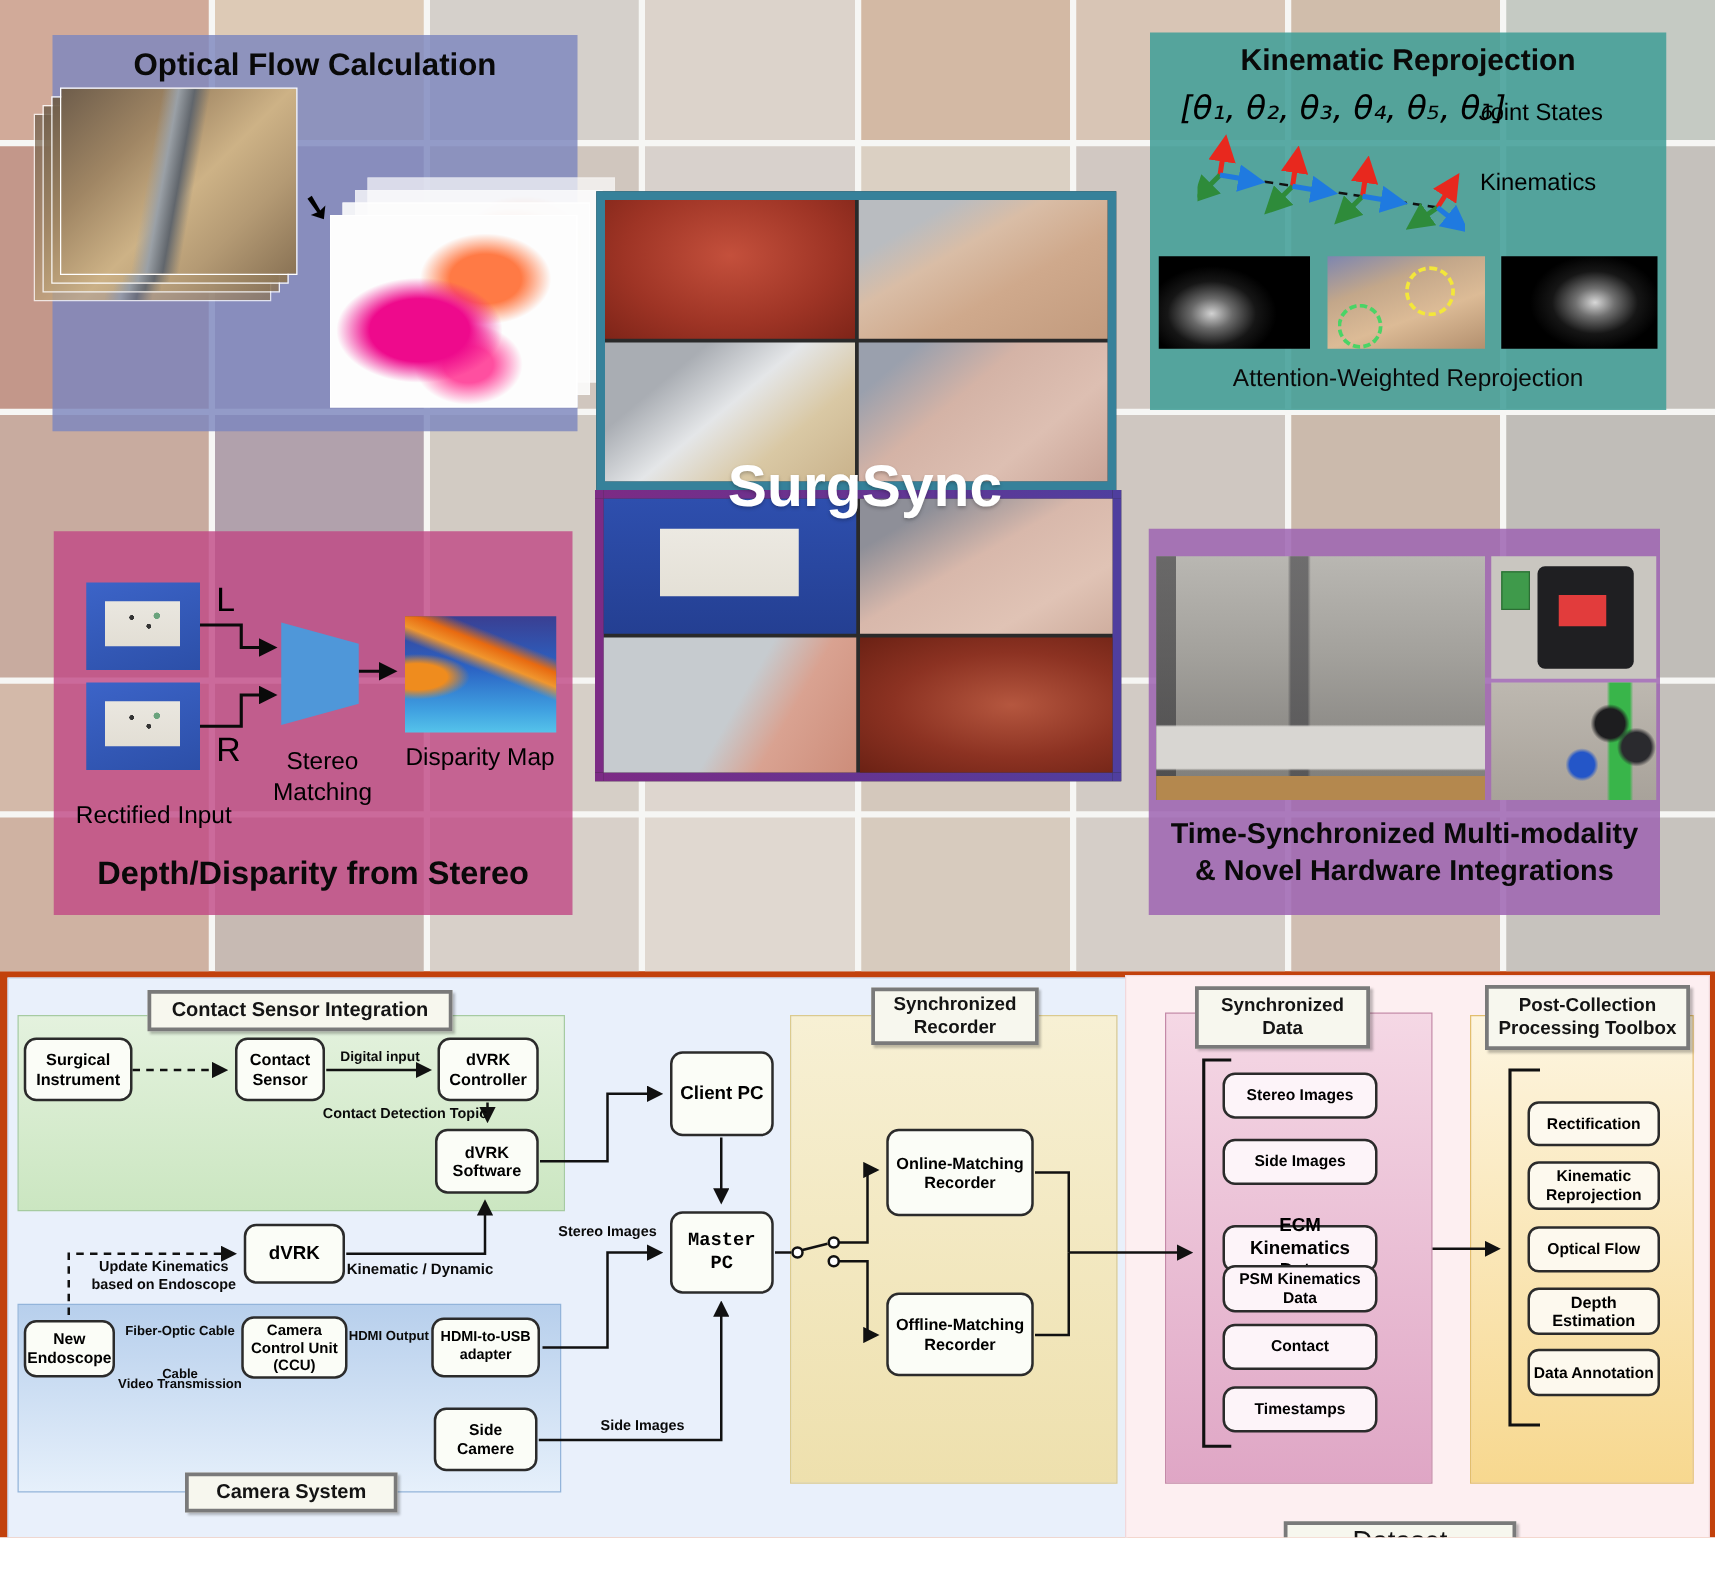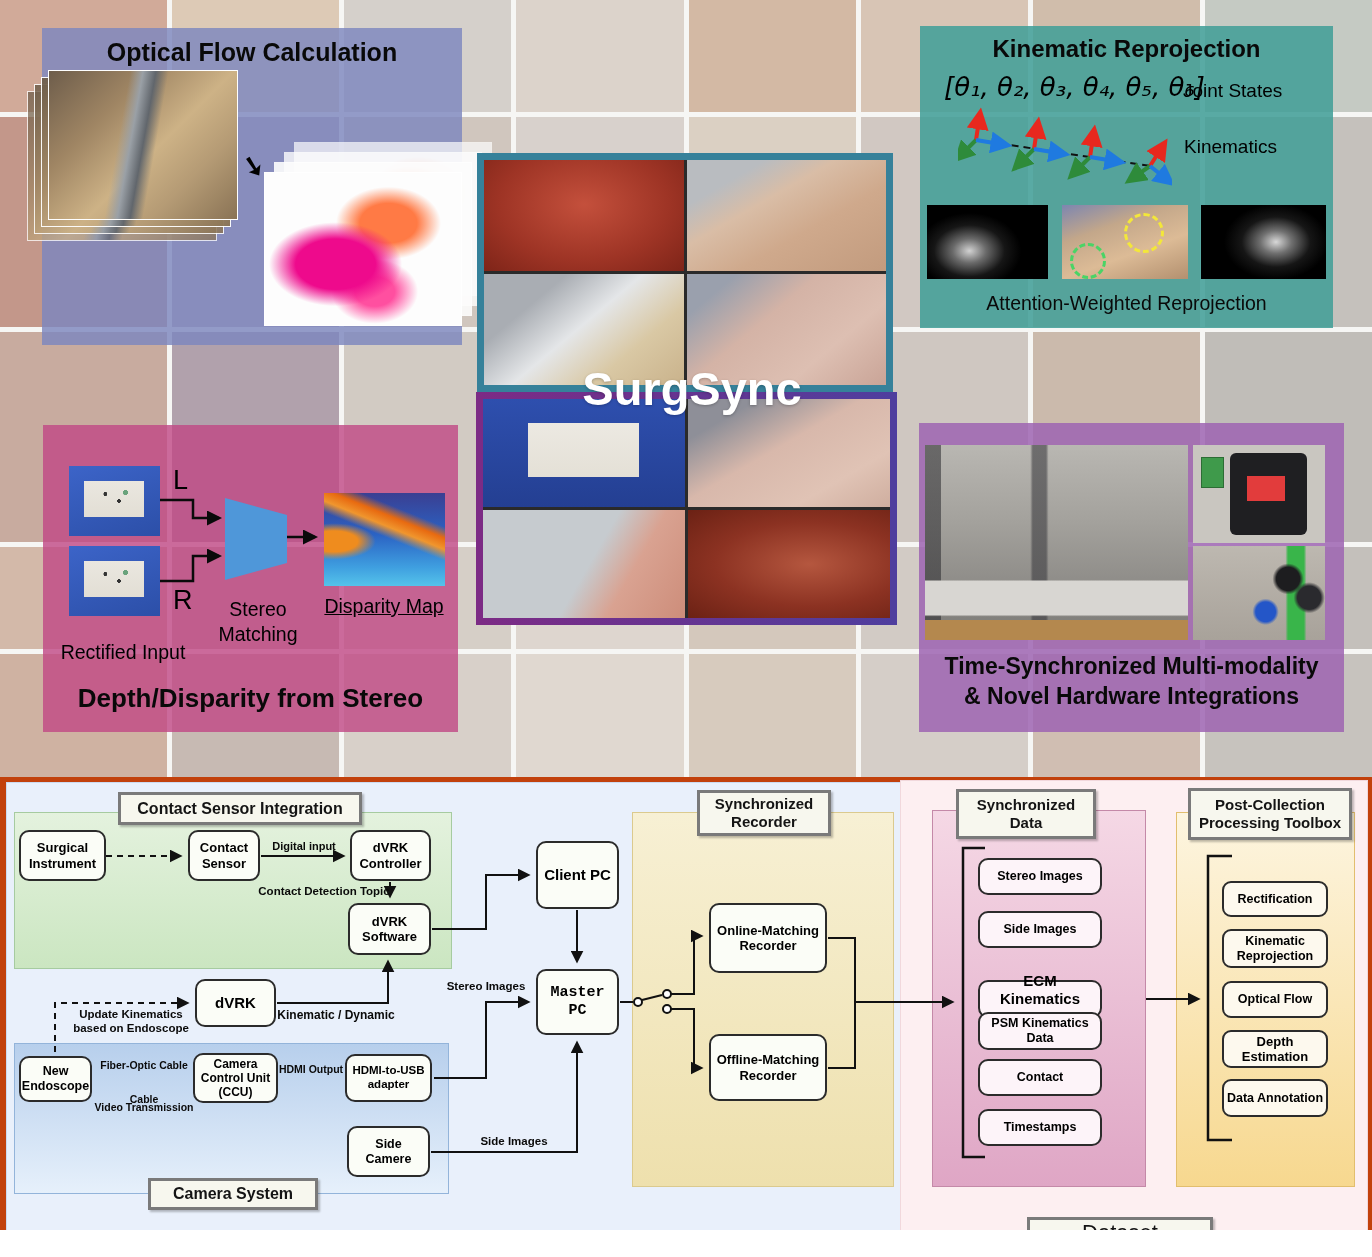--- a/index.html
+++ b/index.html
@@ -12,21 +12,21 @@
            gap:5px;background:#f6f6f4;}
   .collage>div{opacity:.95;}
 
   
   .hero-panel{position:absolute;}
   .hero-title{position:absolute;left:0;right:0;text-align:center;font-weight:bold;color:#090909;}
 
   #panel-optical-flow{left:42px;top:28px;width:420px;height:317px;background:rgba(125,134,190,.82);}
   #panel-kinematic{left:920px;top:26px;width:413px;height:302px;background:rgba(66,158,152,.87);}
   #panel-depth{left:43px;top:425px;width:415px;height:307px;background:rgba(193,71,133,.80);}
-  #panel-timesync{left:919px;top:423px;width:409px;height:309px;background:rgba(158,100,178,.85);padding-left:16px;}
+  #panel-timesync{left:919px;top:423px;width:409px;height:309px;background:rgba(158,100,178,.85);}
 
   .stack-layer{position:absolute;width:100%;height:100%;border:1px solid #fff;}
   .photo-surg{background:
       linear-gradient(100deg,rgba(0,0,0,0) 38%,#9aa0a6 44%,#61666c 50%,rgba(0,0,0,0) 56%),
       linear-gradient(135deg,#6e5d4b 0%,#a08664 30%,#cdb286 55%,#b49a74 75%,#8a7355 100%);}
   .photo-flow{background:
       radial-gradient(95px 60px at 36% 60%,#ee0a8c 0 42%,rgba(238,10,140,0) 70%),
       radial-gradient(75px 52px at 63% 33%,#ff7a45 0 38%,rgba(255,122,69,0) 70%),
       radial-gradient(62px 46px at 56% 78%,#ff4fa0 0 32%,rgba(255,79,160,0) 70%),
       #fdfdfd;}
@@ -227,21 +227,21 @@
       <path d="M244 112 H272" marker-end="url(#mk)"></path>
     </g>
     <polygon points="182,73 244,90 244,138 182,155" fill="#4f97d9"></polygon>
   </svg>
   <div class="stereo-input" style="position:absolute;left:26px;top:41px;width:91px;height:70px;"></div>
   <div class="stereo-input" style="position:absolute;left:26px;top:121px;width:91px;height:70px;"></div>
   <div style="position:absolute;left:130px;top:40px;font-size:27px;">L</div>
   <div style="position:absolute;left:130px;top:160px;font-size:27px;">R</div>
   <div class="disparity" style="position:absolute;left:281px;top:68px;width:121px;height:93px;"></div>
   <div style="position:absolute;left:164px;top:172px;width:102px;text-align:center;font-size:19.5px;line-height:1.3;">Stereo Matching</div>
-  <div style="position:absolute;left:272px;top:170px;width:138px;text-align:center;font-size:19.5px;text-decoration:underline;">Disparity Map</div>
+  <div style="position:absolute;left:272px;top:170px;width:138px;text-align:center;font-size:19.5px;">Disparity Map</div>
   <div style="position:absolute;left:14px;top:216px;width:132px;text-align:center;font-size:19.5px;">Rectified Input</div>
   <div class="hero-title" style="top:258px;font-size:26px;">Depth/Disparity from Stereo</div>
 </div>
 
 <div class="hero-panel" id="panel-timesync">
   <div class="lab-photo" style="position:absolute;left:6px;top:22px;width:263px;height:195px;"></div>
   <div class="blackbox-photo" style="position:absolute;left:274px;top:22px;width:132px;height:98px;">
     <div class="bb-conn"></div>
     <div class="bb-box">
       <div class="bb-label"></div>

